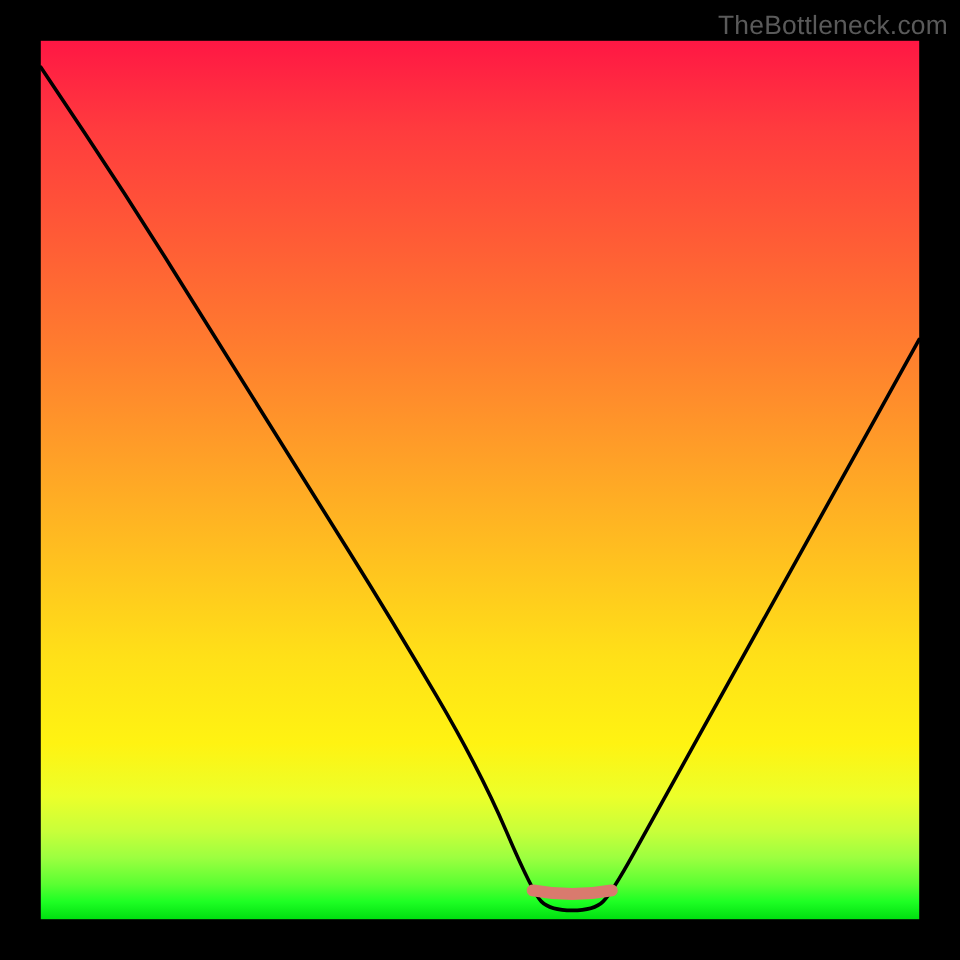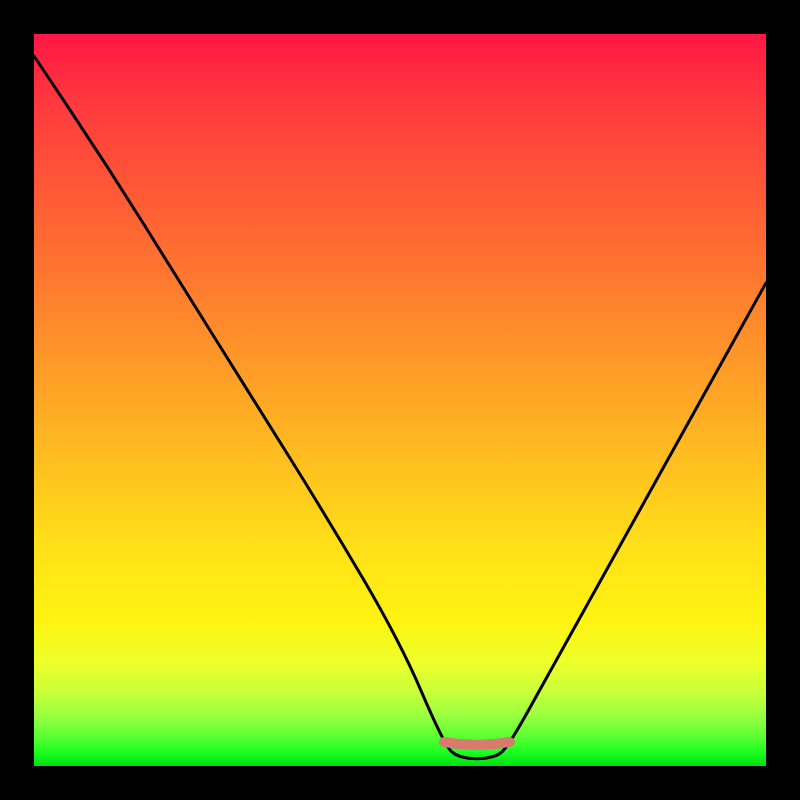--- a/index.html
+++ b/index.html
@@ -60,20 +60,21 @@
     top: 0;
     width: 732px;
     height: 732px;
     overflow: visible;
   }
 </style>
 </head>
 <body>
 
 <div class="frame">
+  <div class="watermark">TheBottleneck.com</div>
 
   <div class="plot-area">
     <svg class="curve" viewBox="0 0 732 732" preserveAspectRatio="none">
       <path id="curve-path" fill="none" stroke-width="3" stroke-linecap="round" stroke="#000000" d="M 0 21.960000000000036 Q 0 21.960000000000036 36.6 76.86000000000001 Q 73.2 131.76 109.80000000000001 190.32 Q 146.4 248.88 183 307.44 Q 219.6 366 256.2 424.56 Q 292.8 483.12 329.4 545.3399999999999 Q 366 607.56 387.96000000000004 658.8 Q 409.92 710.04 417.24 717.3599999999999 Q 424.55999999999995 724.68 442.86 724.68 Q 461.16 724.68 468.48 717.3599999999999 Q 475.8 710.04 494.1 677.0999999999999 Q 512.4 644.16 549 578.28 Q 585.6 512.4 622.2 446.52 Q 658.8000000000001 380.64 695.4000000000001 314.76 T 732 248.88"></path>
       <path id="marker-path" fill="none" stroke-width="10" stroke-linecap="round" stroke="#d97a6e" d="M 409.92 708.04 Q 442.86 714.04 475.8 708.04"></path>
     </svg>
   </div>
 </div>
 
 </body></html>

